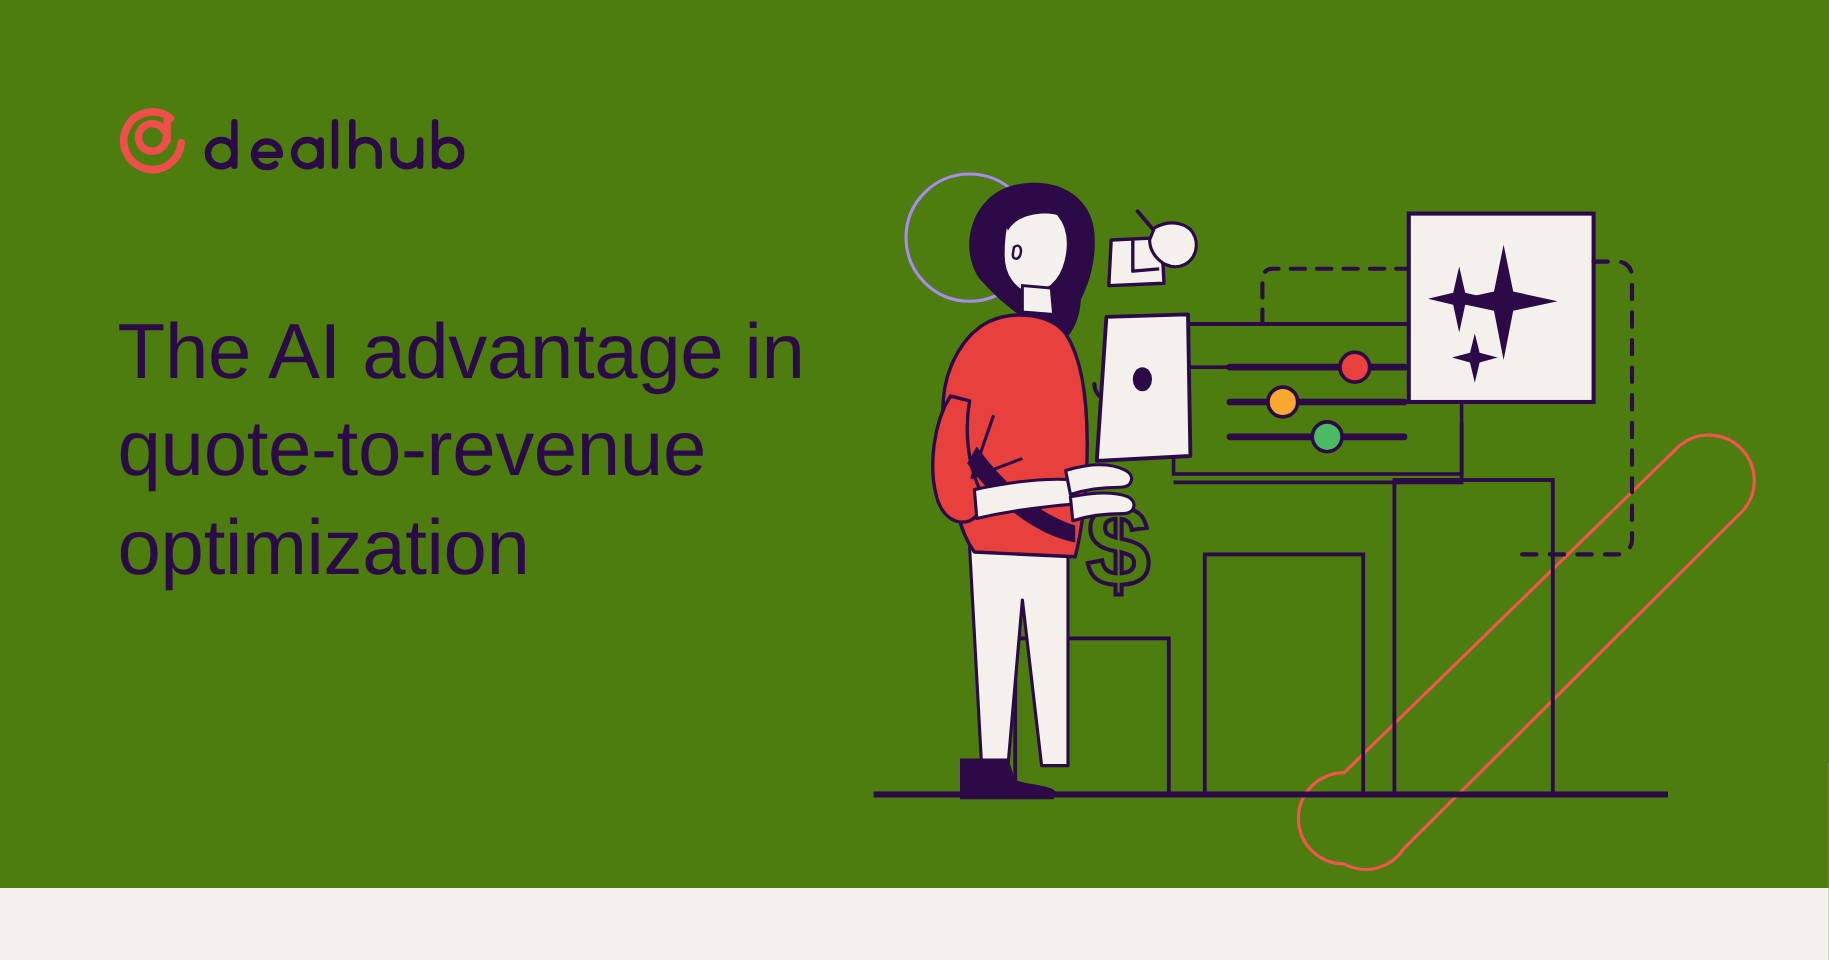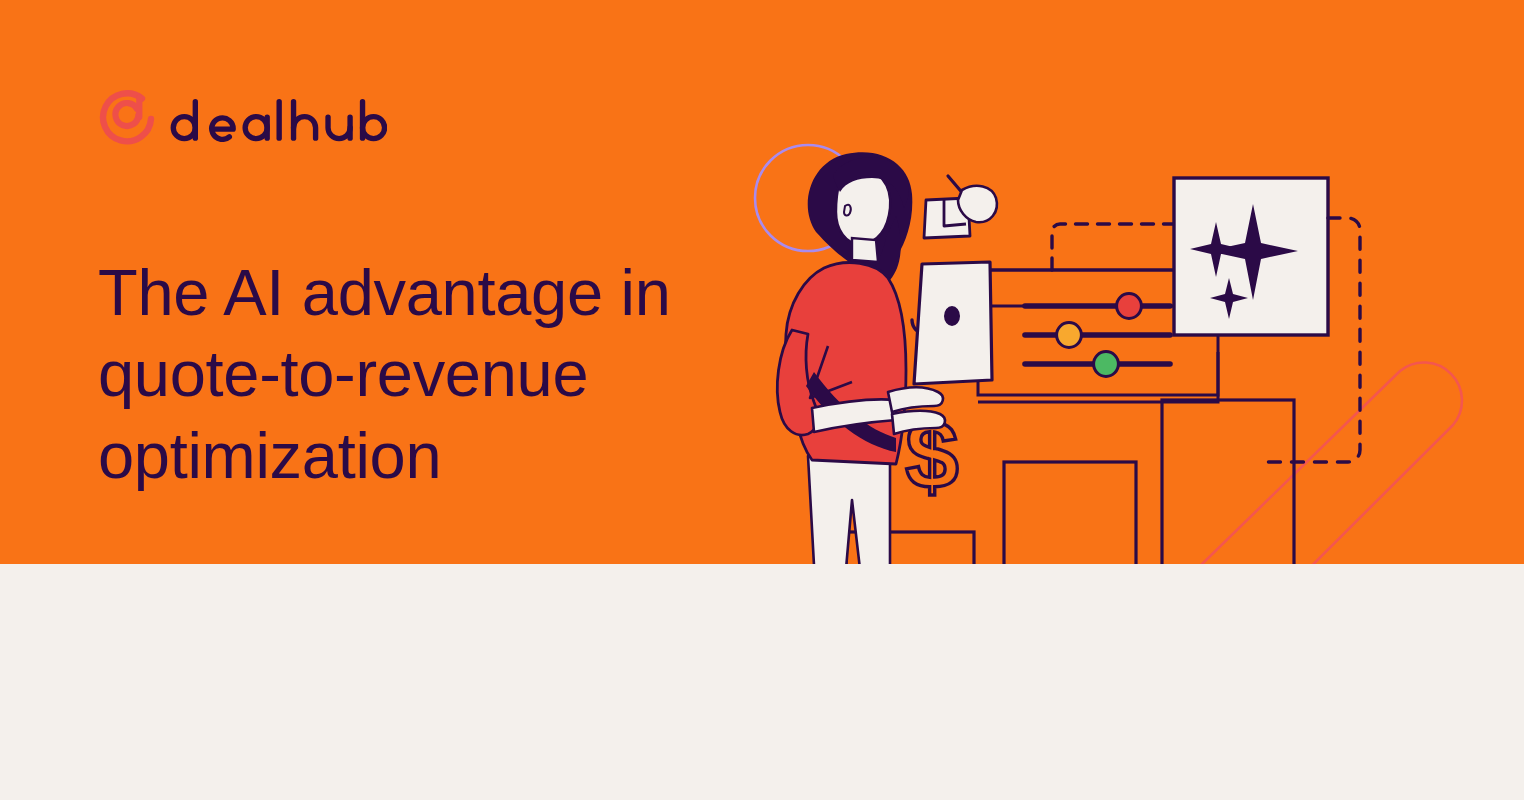--- a/index.html
+++ b/index.html
@@ -10,22 +10,22 @@
   body {
     width: 1524px;
     height: 800px;
     overflow: hidden;
     background: #f4f0ec;
     font-family: "Liberation Sans", sans-serif;
   }
   .banner {
     position: relative;
     width: 1524px;
-    height: 564px;
-    background: #f97316;
+    height: 740px;
+    background: #4d7c0f;
     overflow: hidden;
   }
 
   
   .logo-lockup {
     position: absolute;
     left: 96px;
     top: 88px;
     display: flex;
     align-items: center;

